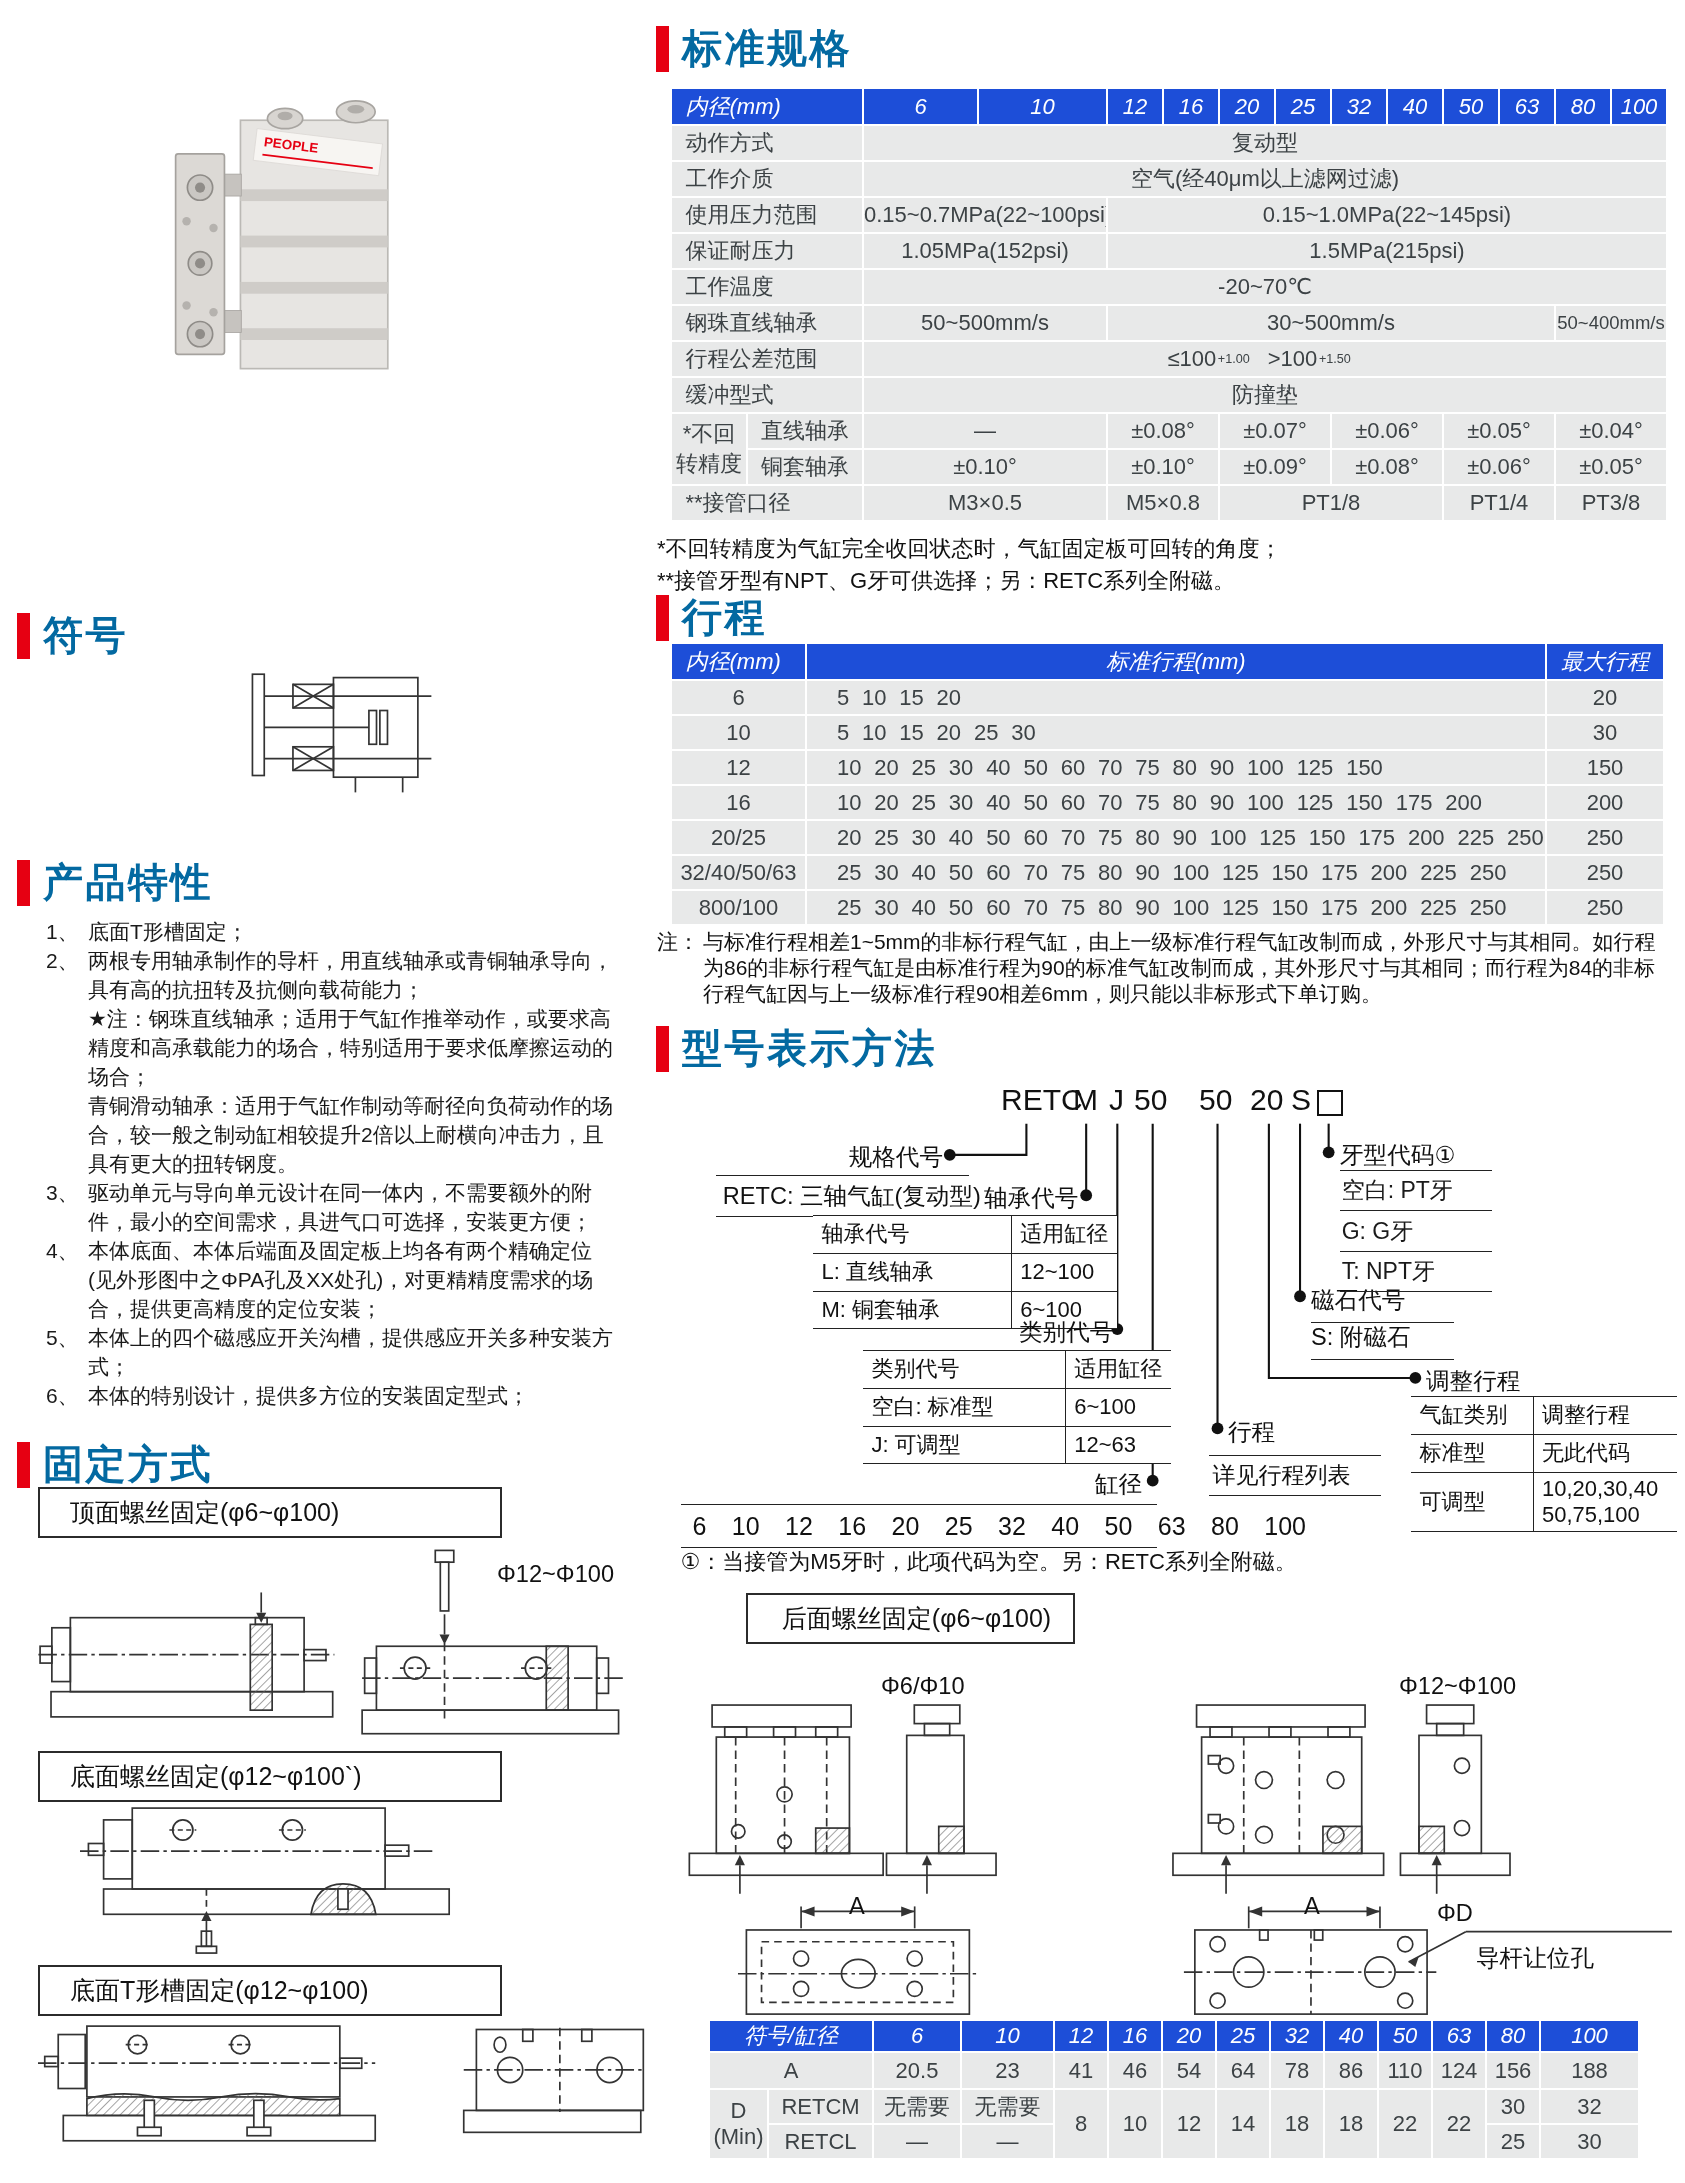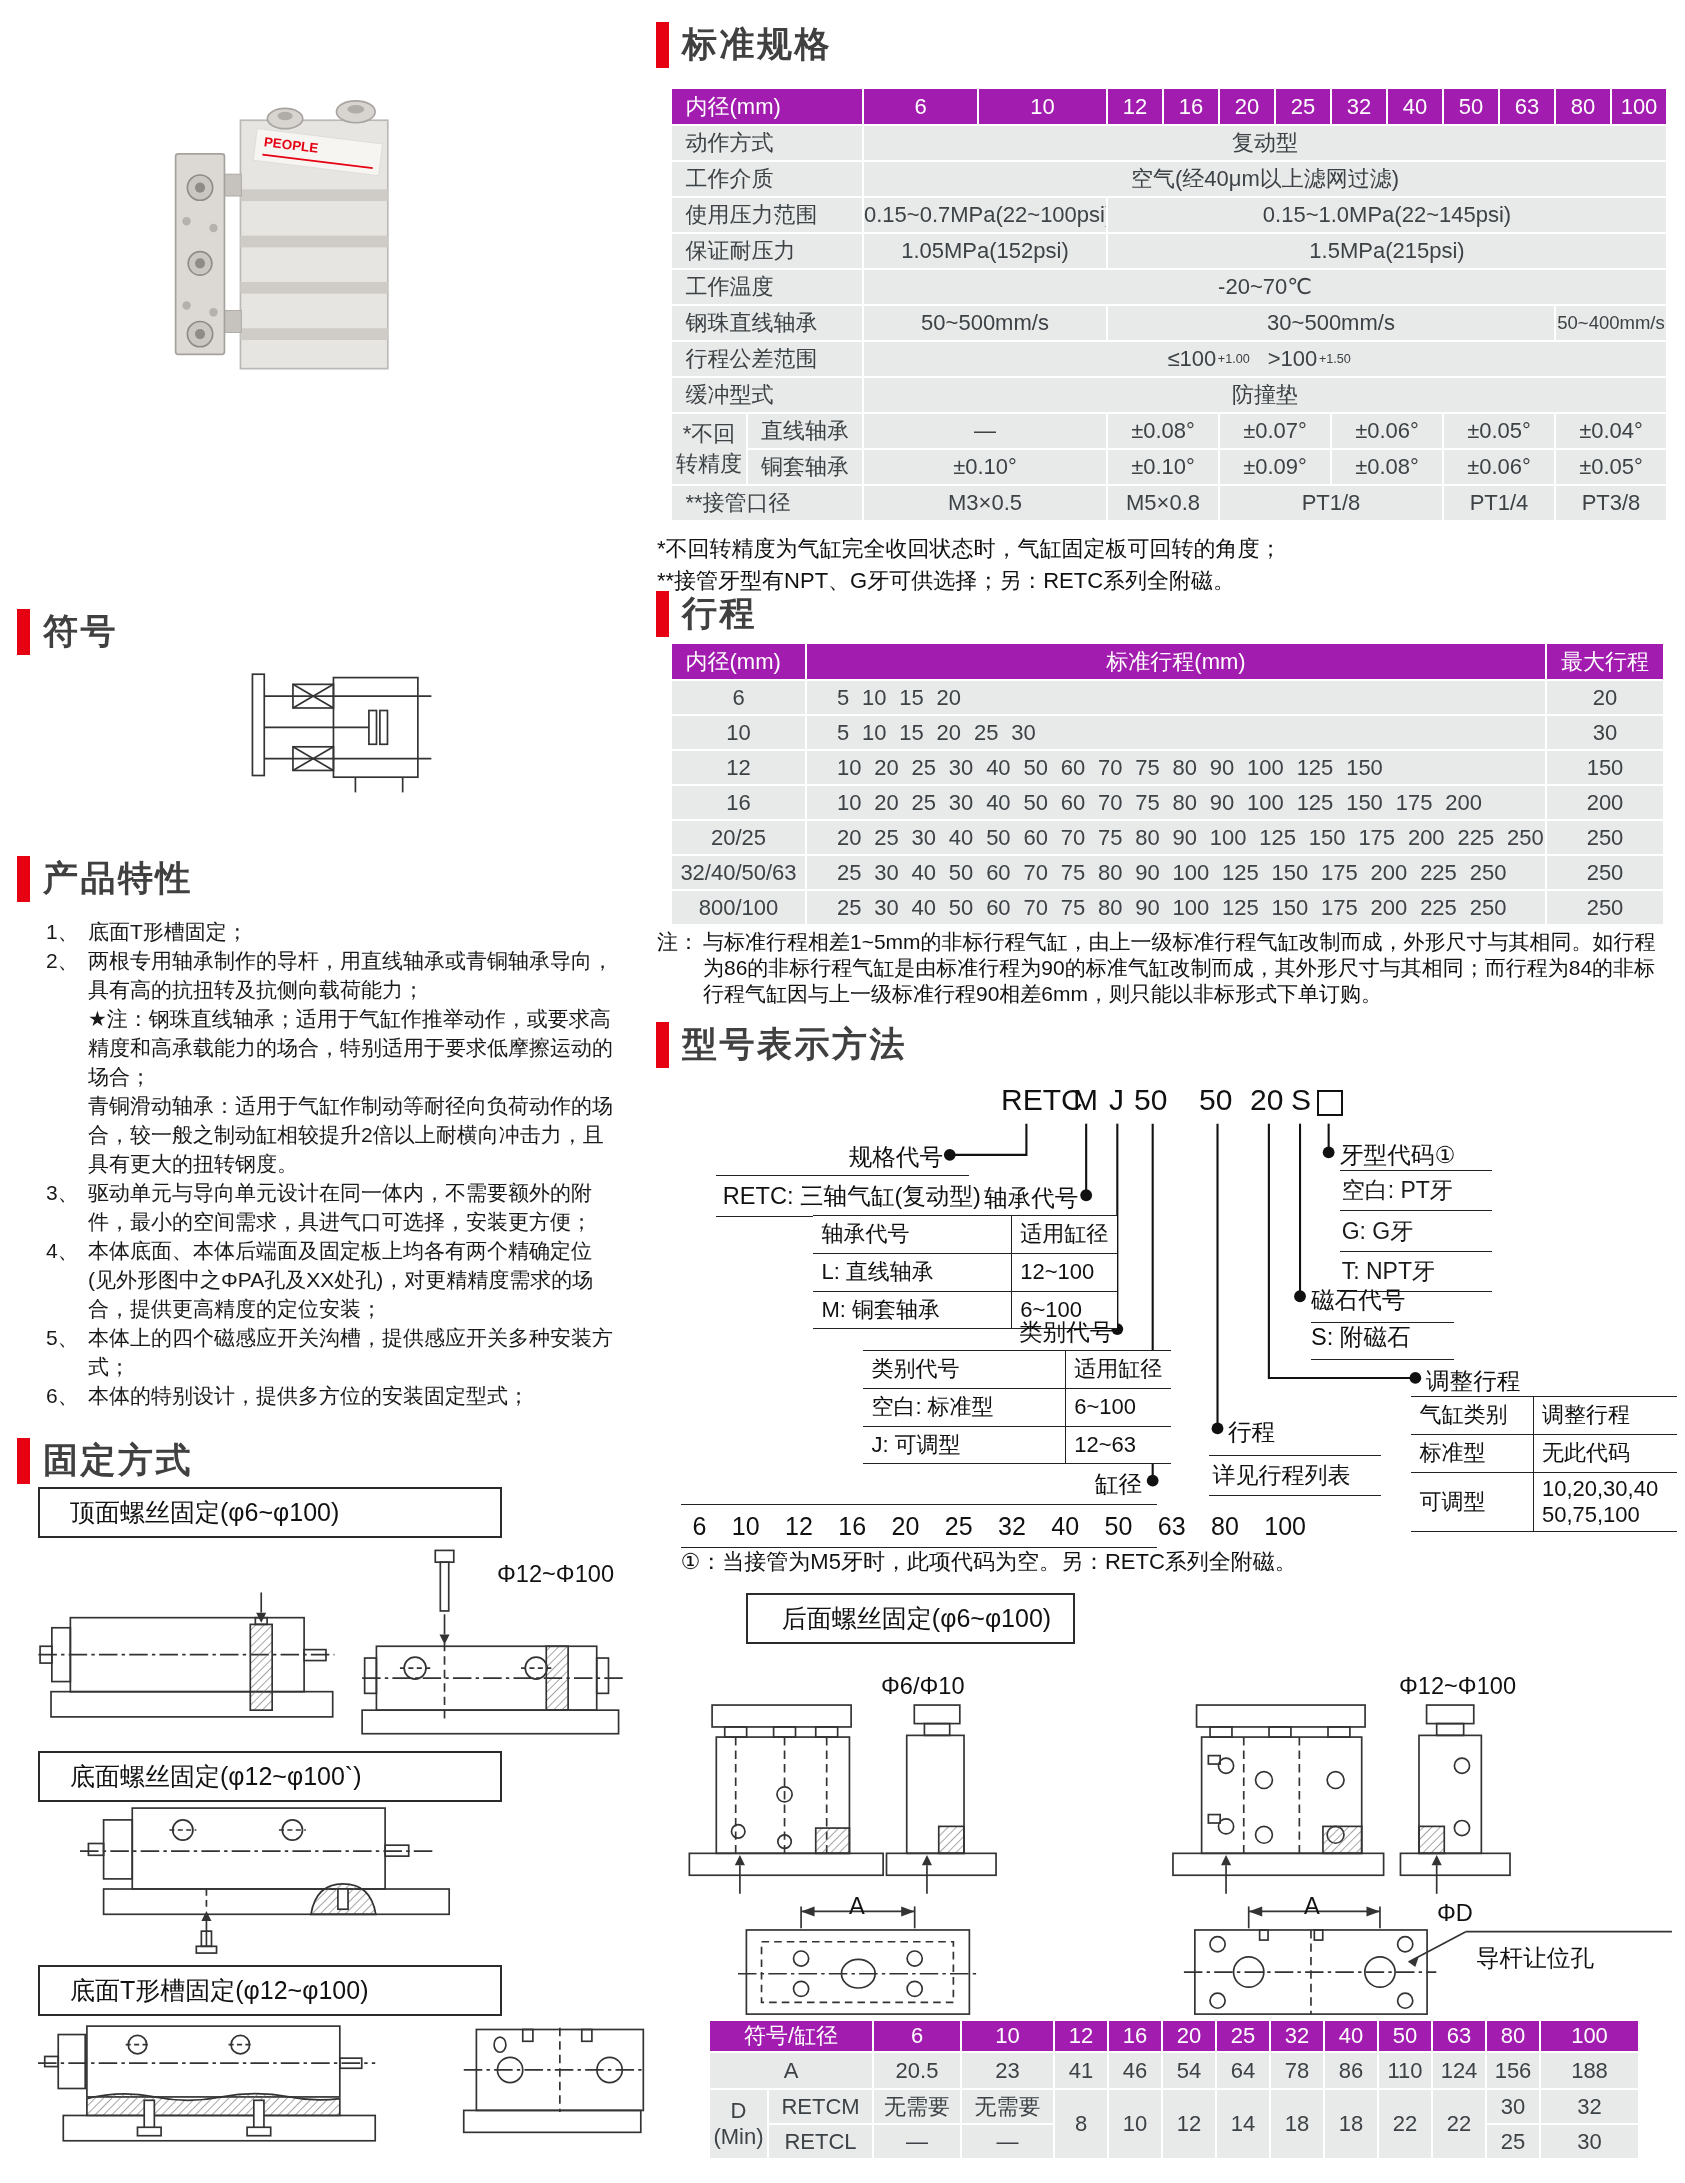--- a/index.html
+++ b/index.html
@@ -1,26 +1,26 @@
 <!DOCTYPE html>
 <html style="font-size:13.5px"><head>
 <meta charset="utf-8">
 <style>
   html,body{margin:0;padding:0;background:#fff;}
   .sheet{position:relative;width:1685px;height:2183px;background:#fff;overflow:hidden;
          font-family:"Liberation Sans","DejaVu Sans",sans-serif;color:#1a1a1a;}
   
   .sec-title{position:absolute;display:flex;align-items:center;gap:13.5px;}
   .sec-title .bar{width:12.6px;height:46px;background:#e60012;}
-  .sec-title .txt{font-size:35px;font-weight:bold;color:#404040;letter-spacing:2.5px;}
+  .sec-title .txt{font-size:40px;font-weight:bold;color:#0369a1;letter-spacing:2.5px;}
   
   table.gt{border-collapse:collapse;table-layout:fixed;}
   table.gt td{border:2.5px solid #fff;background:#e8e9e9;font-size:22px;color:#3c4245;
               text-align:center;vertical-align:middle;padding:0;overflow:hidden;}
-  table.gt td.hd{background:#a21caf;color:#fff;}
+  table.gt td.hd{background:#1d4ed8;color:#fff;font-style:italic;}
   table.gt td.lbl{text-align:left;padding-left:13.5px;}
   table.gt td.st{text-align:left;padding-left:30px;word-spacing:6.7px;}
   .supsub{display:inline-flex;flex-direction:row;font-size:12.6px;line-height:13.5px;
           vertical-align:middle;text-align:left;margin-left:1.7px;margin-right:11.8px;}
   .fnote{position:absolute;font-size:22px;color:#111;}
   
   .feat{display:flex;}
   .feat .n{width:42px;flex:none;font-size:21px;line-height:29px;}
   .feat .t{flex:1;font-size:21px;line-height:29px;}
   

